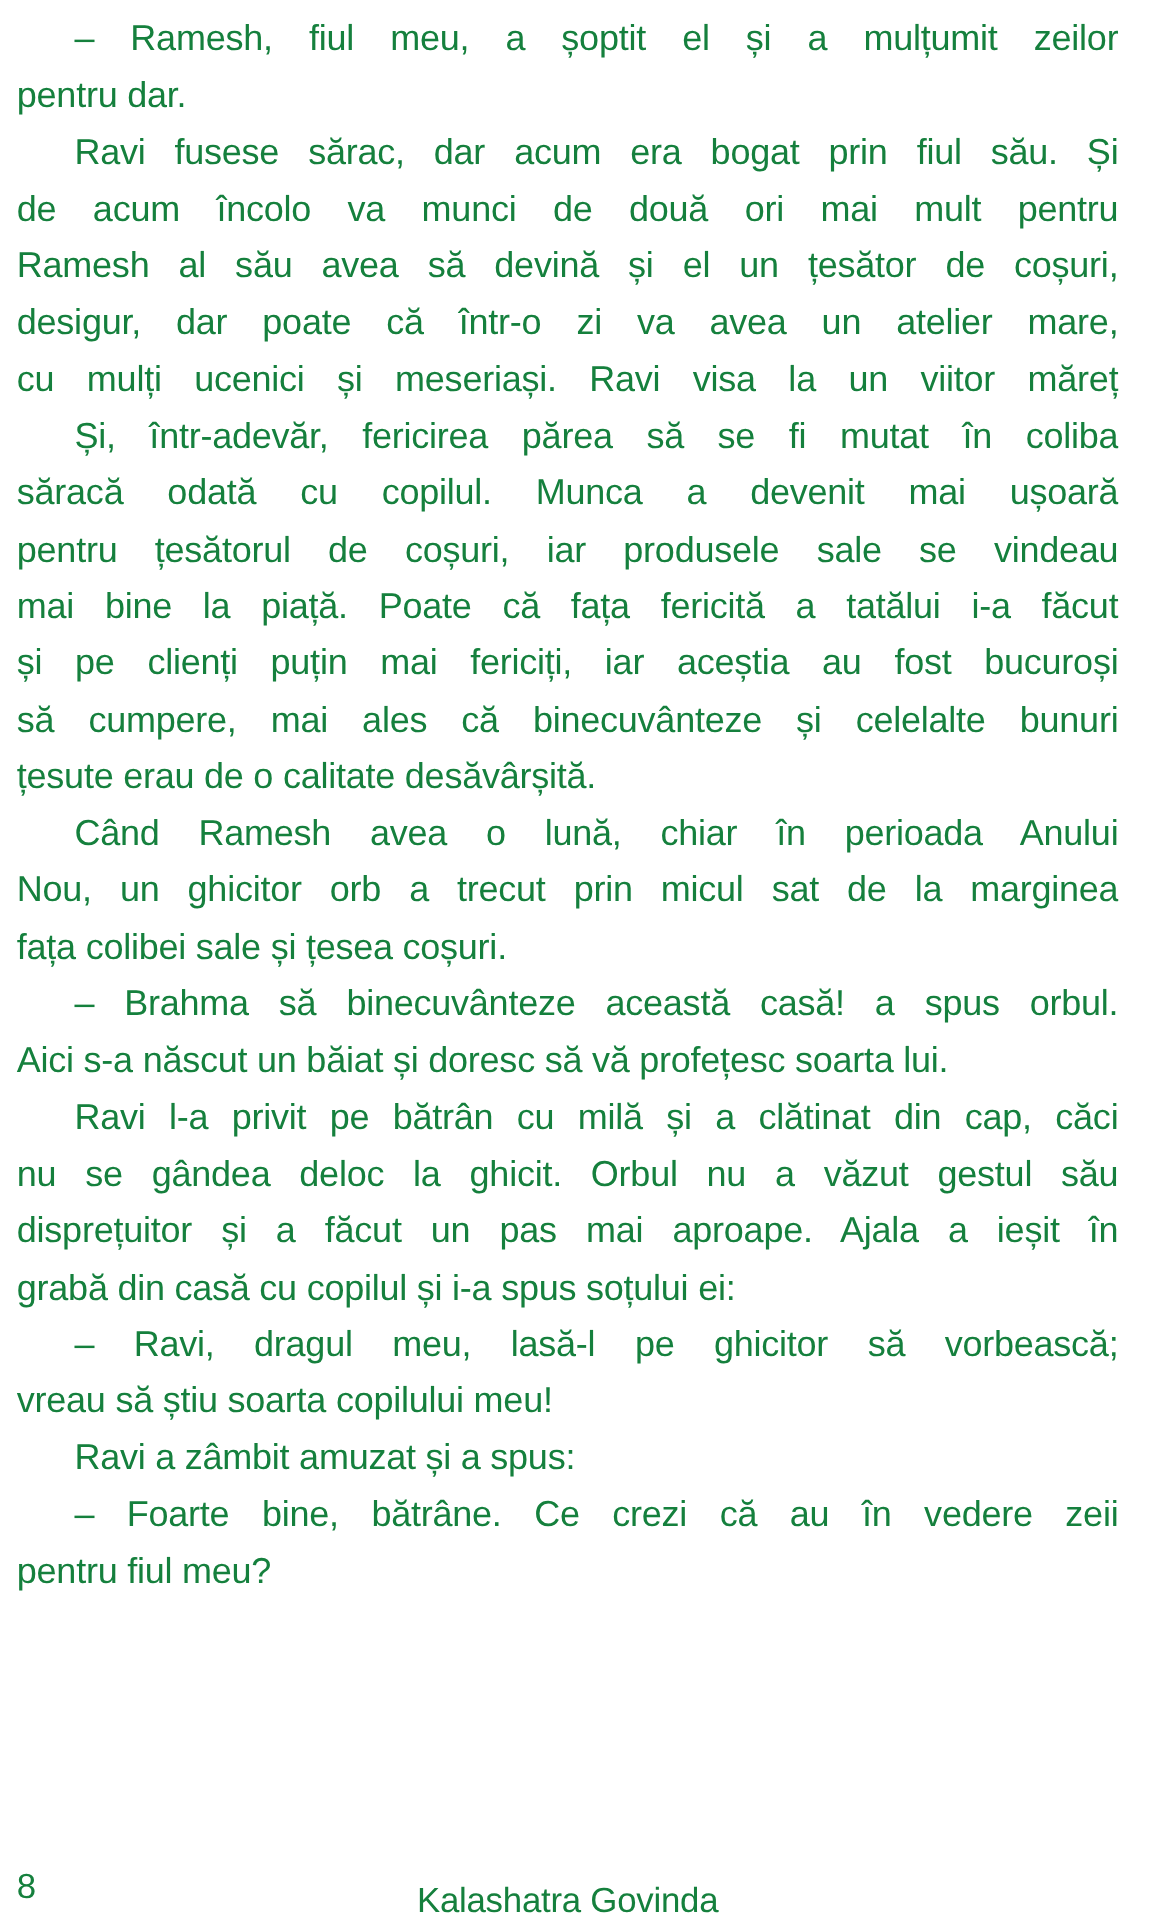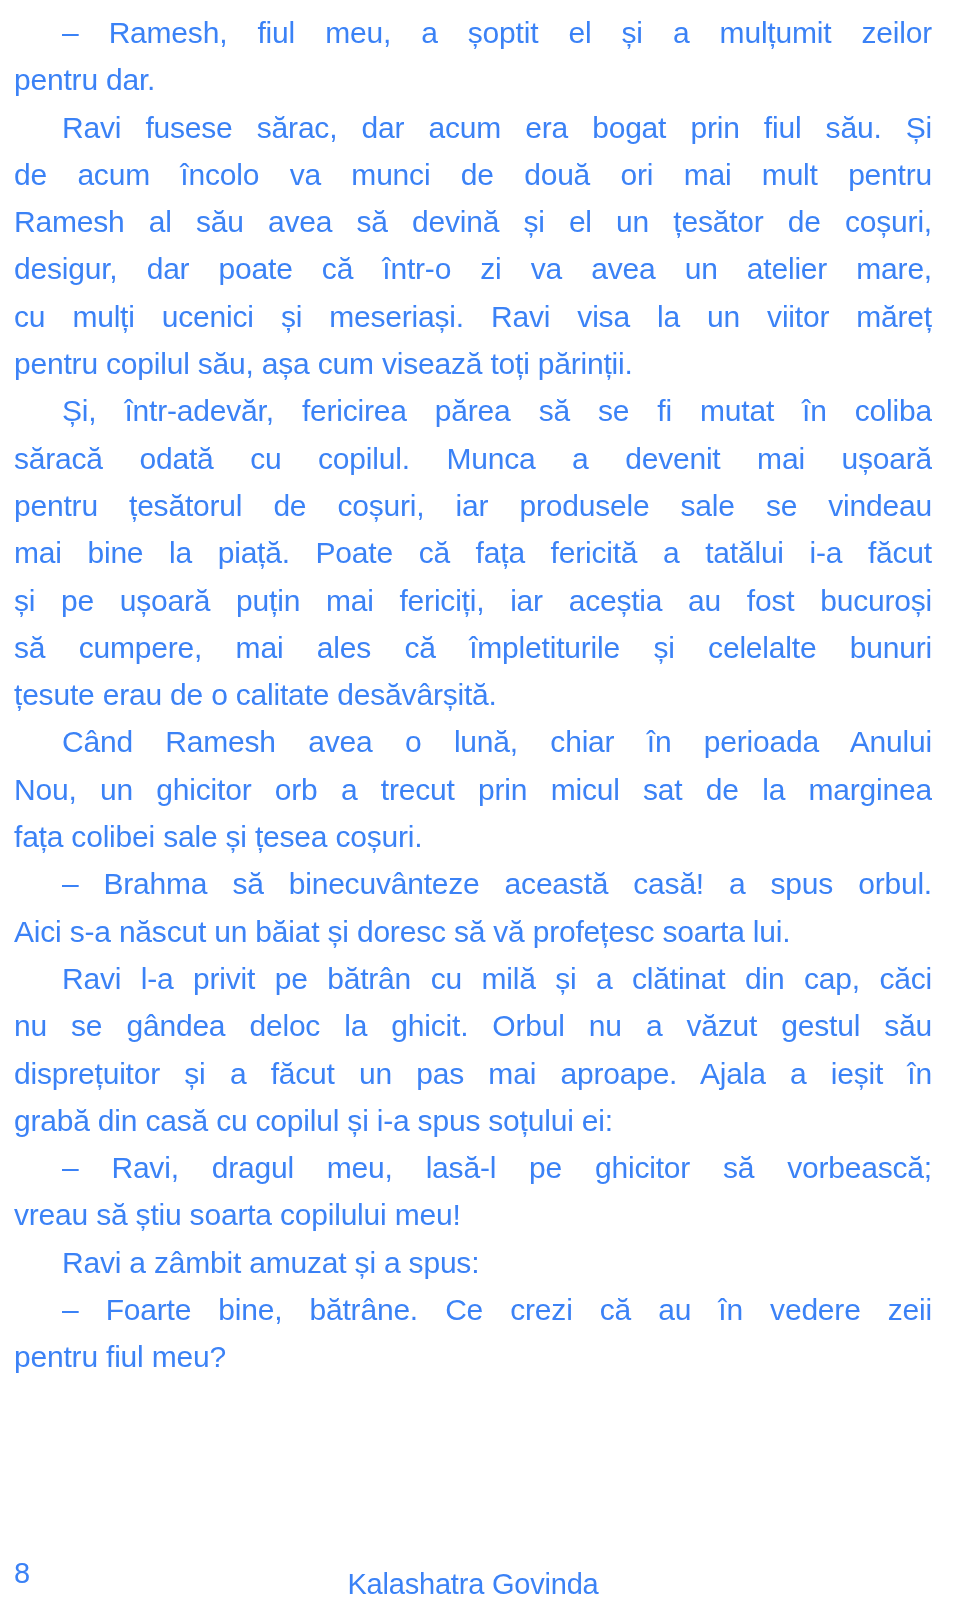--- a/index.html
+++ b/index.html
@@ -7,21 +7,21 @@
     padding: 0;
     background: #ffffff;
   }
   .page {
     position: relative;
     width: 932px;
     height: 1600px;
     background: #ffffff;
     overflow: hidden;
     font-family: "Liberation Sans", "DejaVu Sans", sans-serif;
-    color: #3b82f6;
+    color: #15803d;
     border-radius: 30px;
   }
   .text-block {
     position: absolute;
     top: 9px;
     left: 14px;
     width: 918px;
     font-size: 30px;
     line-height: 47.3px;
     letter-spacing: -0.2px;
@@ -71,29 +71,28 @@
       <div class="para">
         <div class="line indent">– Ramesh, fiul meu, a șoptit el și a mulțumit zeilor</div>
         <div class="line last">pentru dar.</div>
       </div>
       <div class="para">
         <div class="line indent">Ravi fusese sărac, dar acum era bogat prin fiul său. Și</div>
         <div class="line">de acum încolo va munci de două ori mai mult pentru</div>
         <div class="line">Ramesh al său avea să devină și el un țesător de coșuri,</div>
         <div class="line">desigur, dar poate că într-o zi va avea un atelier mare,</div>
         <div class="line">cu mulți ucenici și meseriași. Ravi visa la un viitor măreț</div>
-        <div class="line last">pentru copilul său, așa cum visează toți părinții.</div>
       </div>
       <div class="para">
         <div class="line indent">Și, într-adevăr, fericirea părea să se fi mutat în coliba</div>
         <div class="line">săracă odată cu copilul. Munca a devenit mai ușoară</div>
         <div class="line">pentru țesătorul de coșuri, iar produsele sale se vindeau</div>
         <div class="line">mai bine la piață. Poate că fața fericită a tatălui i-a făcut</div>
-        <div class="line">și pe ușoară puțin mai fericiți, iar aceștia au fost bucuroși</div>
-        <div class="line">să cumpere, mai ales că împletiturile și celelalte bunuri</div>
+        <div class="line">și pe clienți puțin mai fericiți, iar aceștia au fost bucuroși</div>
+        <div class="line">să cumpere, mai ales că binecuvânteze și celelalte bunuri</div>
         <div class="line last">țesute erau de o calitate desăvârșită.</div>
       </div>
       <div class="para">
         <div class="line indent">Când Ramesh avea o lună, chiar în perioada Anului</div>
         <div class="line">Nou, un ghicitor orb a trecut prin micul sat de la marginea</div>
         <div class="line last">fața colibei sale și țesea coșuri.</div>
       </div>
       <div class="para">
         <div class="line indent">– Brahma să binecuvânteze această casă! a spus orbul.</div>
         <div class="line last">Aici s-a născut un băiat și doresc să vă profețesc soarta lui.</div>

